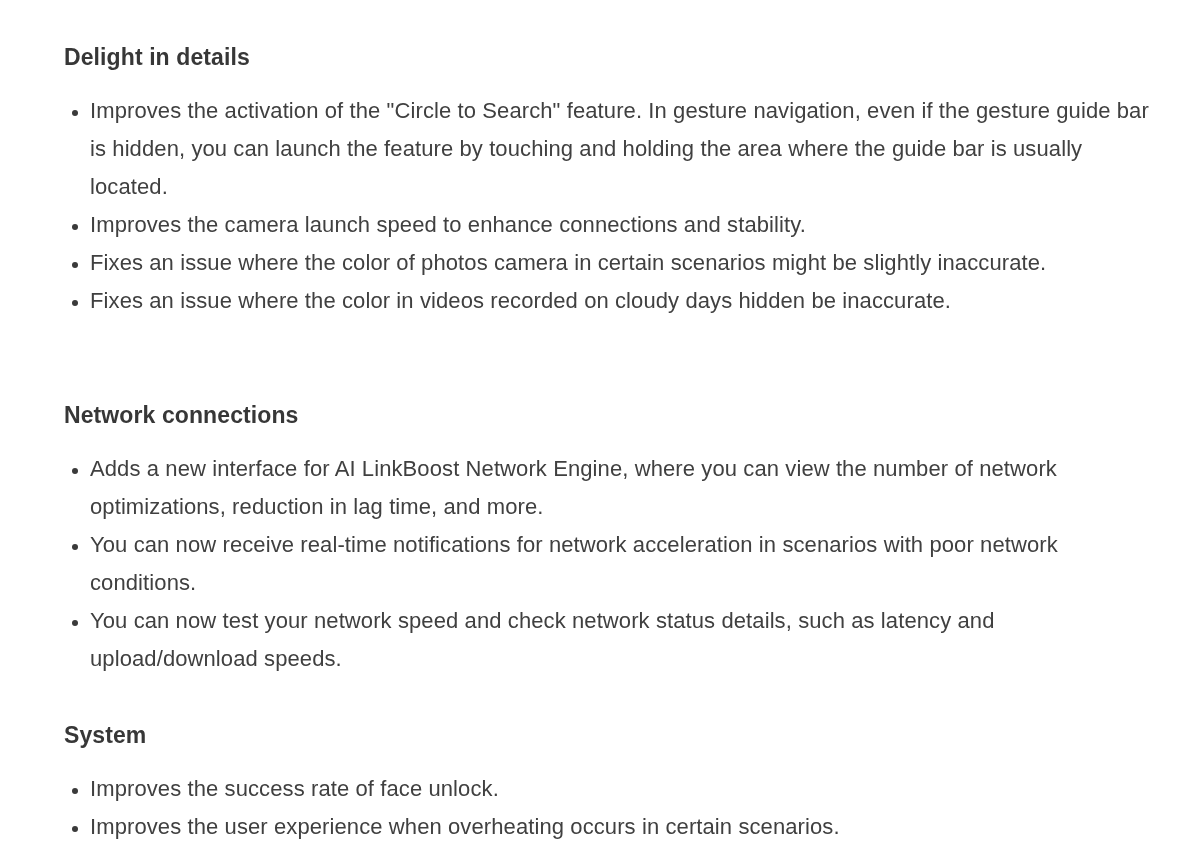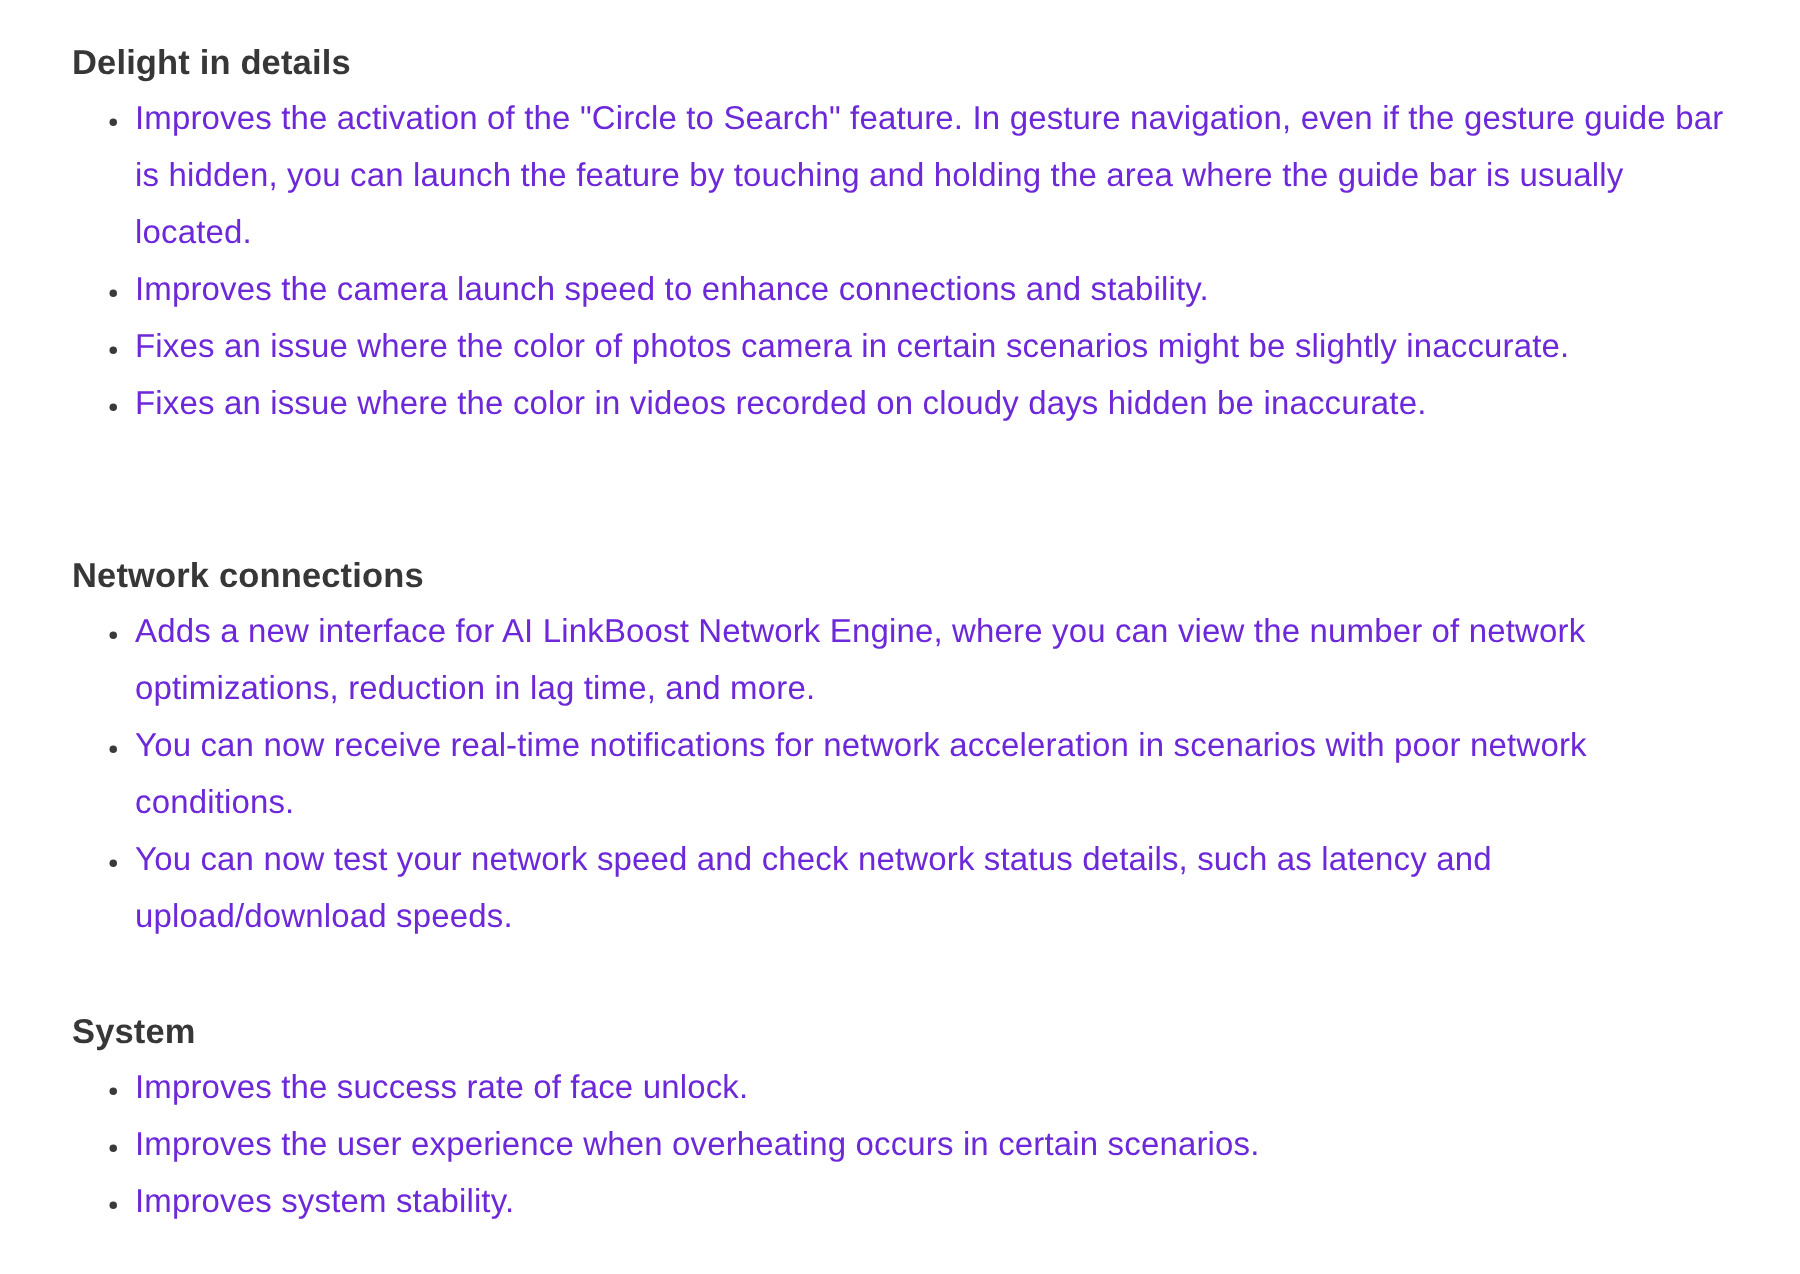--- a/index.html
+++ b/index.html
@@ -14,39 +14,39 @@
     padding: 22px 40px 0 48px;
     background: #ffffff;
     font-family: "Liberation Sans", "DejaVu Sans", sans-serif;
     color: #3a3a3a;
     overflow: hidden;
   }
   .section { margin: 0; }
   .section + .section-gap-1 { margin-top: 38px; }
   .section + .section-gap-2 { margin-top: 76px; }
   .section-heading {
-    margin: 0;
+    margin: 16px;
     font-size: 23px;
     font-weight: 700;
     line-height: 38px;
     color: #373737;
     letter-spacing: 0.1px;
   }
   .bullet-list {
     margin: 0;
     padding: 0 0 0 42px;
     list-style: disc outside;
   }
   .bullet-item {
     margin: 0;
     font-size: 22px;
     font-weight: 400;
     line-height: 38px;
     letter-spacing: 0.1px;
-    color: #6d28d9;
+    color: #404040;
   }
   .bullet-item::marker {
     font-size: 19px;
     color: #3a3a3a;
   }
 </style>
 </head>
 <body>
 
 <div class="page">

